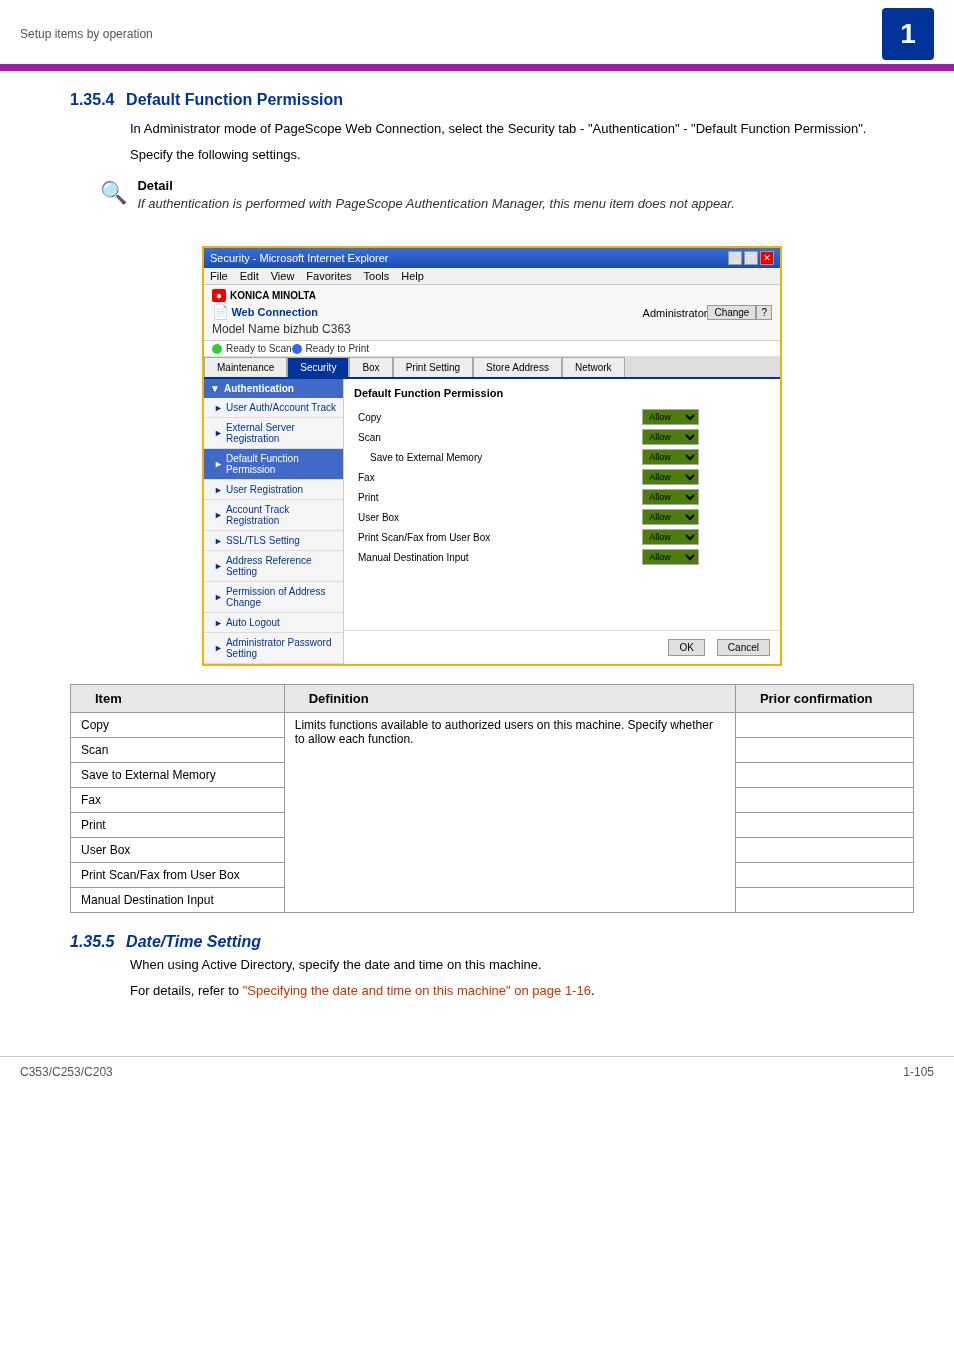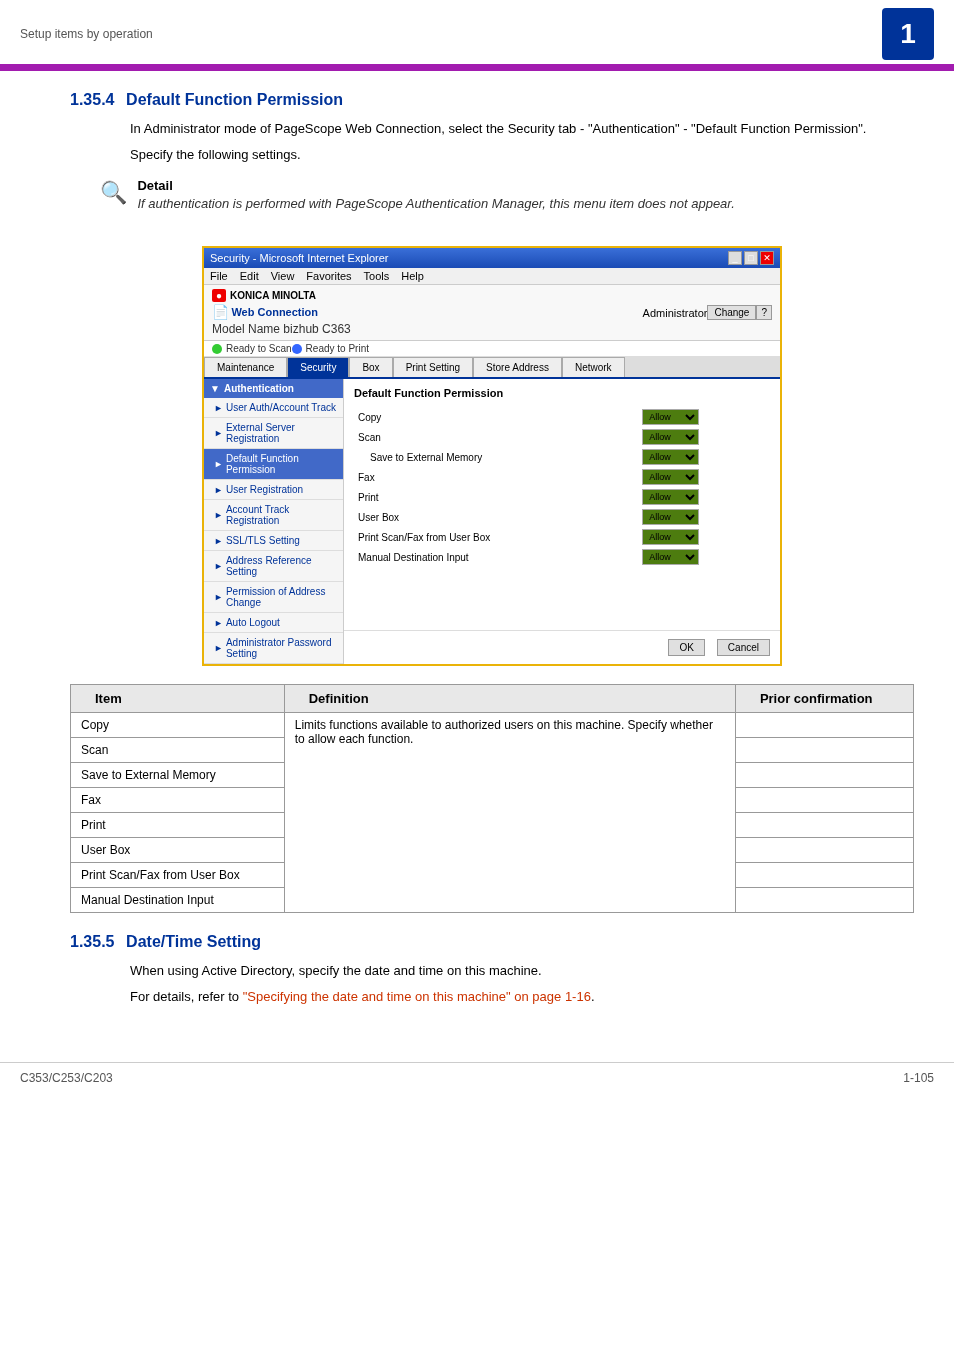--- a/index.html
+++ b/index.html
@@ -631,21 +631,21 @@
         <tr>
           <td class="item-col">Manual Destination Input</td>
           <td class="prior-col"></td>
         </tr>
       </tbody>
     </table>
 
   </div>
 
   <div class="indent2" style="margin-top: 20px;">
-    <div style="margin-bottom:10px;">
+    <div style="margin-bottom:4px;font-style:italic;">
       <span class="section-heading-2" style="margin-right:8px;">1.35.5</span>
       <span class="section-heading-2">Date/Time Setting</span>
     </div>
     <p class="body-text indent">When using Active Directory, specify the date and time on this machine.</p>
     <p class="body-text indent">
       <span>For details, refer to </span><a class="link-text">"Specifying the date and time on this machine" on page 1-16</a><span>.</span>
     </p>
   </div>
 
 </div>

